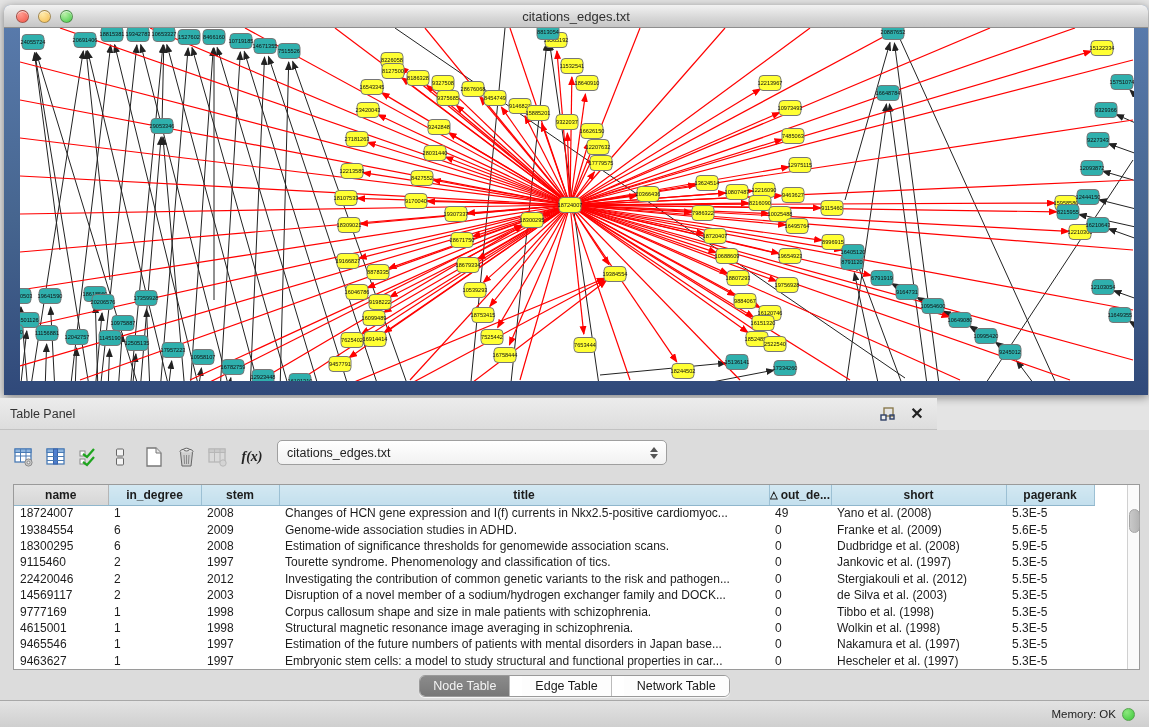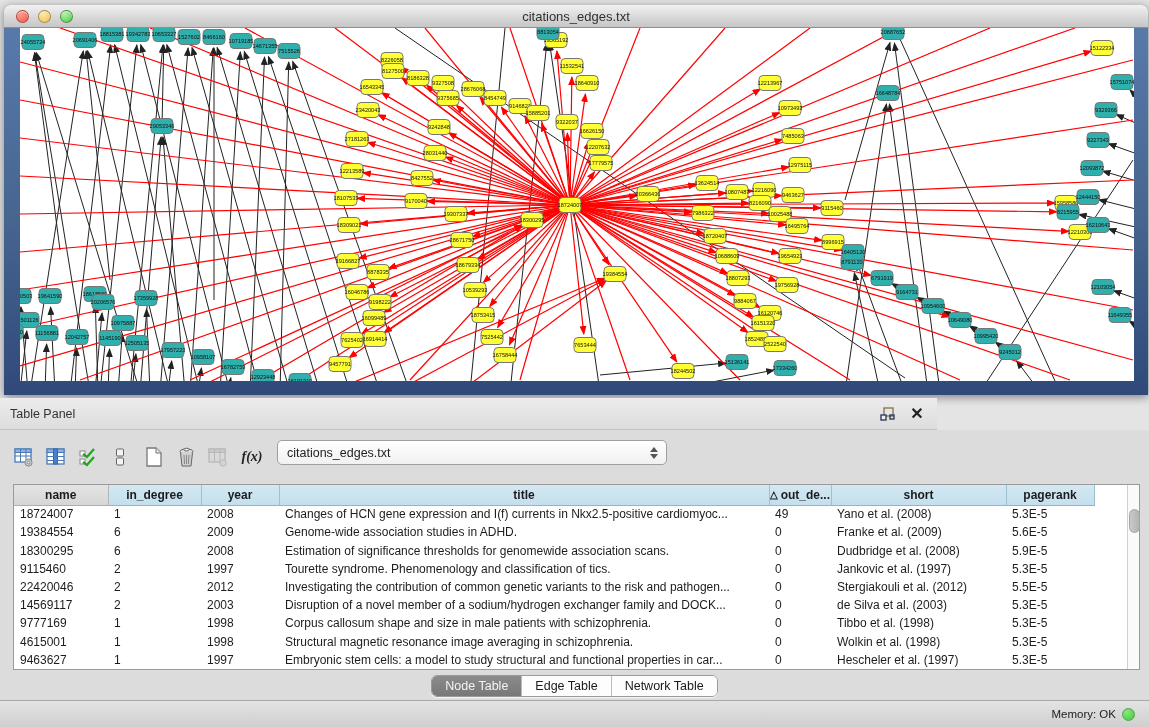--- a/index.html
+++ b/index.html
@@ -56,21 +56,21 @@
   .tbl th.gray{ background:linear-gradient(180deg,#e4e4e4,#d6d6d6); border-right:1px solid #b5b5b5; }
   .tbl th.empty{ background:#ffffff; border:none; }
   .tbl td{ height:16px; padding:0 0 0 6px; white-space:nowrap; overflow:hidden; }
   .sort-tri{ display:inline-block; transform:translateY(-1px); font-size:10px; margin-right:3px; }
   .vscroll{ width:14px; background:#fafafa; border-left:1px solid #d0d0d0; position:relative; }
   .vthumb{ position:absolute; left:1px; top:24px; width:11px; height:24px; border-radius:6px;
     background:linear-gradient(90deg,#c9c9c9,#b4b4b4); border:1px solid #a5a5a5; }
 
   .seg-tabs{ position:absolute; left:0; right:0; top:245px; display:flex; justify-content:center; }
   .seg{ display:flex; border:1px solid #9a9a9a; border-radius:6px; overflow:hidden;
-    background:#ffffff; box-shadow:0 1px 1px rgba(255,255,255,.8); }
+    background:#ffffff; box-shadow:0 1px 1px rgba(255,255,255,.8);gap:12px; }
   .seg button{ font-family:"Liberation Sans", sans-serif; font-size:12.5px; padding:3px 13px; border:none; background:#fdfdfd; color:#1a1a1a; border-right:1px solid #bbb; cursor:default; }
   .seg button:last-child{ border-right:none; }
   .seg button.active{ background:linear-gradient(180deg,#8b8b8b,#787878); color:#f4f4f4; }
 
   .statusbar{ position:absolute; left:0; top:700px; width:1149px; height:27px;
     background:linear-gradient(180deg,#e3e3e3,#cfcfcf); border-top:1px solid #a8a8a8;
     display:flex; align-items:center; justify-content:flex-end; font-size:11.5px; color:#222; }
   .mem-dot{ width:13px; height:13px; border-radius:50%; margin:0 14px 0 6px;
     background:radial-gradient(circle at 35% 30%,#8ce87e,#3cc83a); border:1px solid #57a24f; }
 </style>
@@ -890,21 +890,21 @@
           <col style="width: 490px;">
           <col style="width: 62px;">
           <col style="width: 175px;">
           <col style="width: 88px;">
           <col style="width: 33px;">
         </colgroup>
       <thead>
           <tr id="tbl-head">
             <th class="gray">name</th>
             <th>in_degree</th>
-            <th>year</th>
+            <th>stem</th>
             <th>title</th>
             <th><span class="sort-tri">△</span>out_de...</th>
             <th>short</th>
             <th>pagerank</th>
             <th class="empty"></th>
           </tr>
         </thead>
       <tbody id="tbl-body">
           <tr>
             <td>18724007</td>
@@ -980,20 +980,30 @@
             <td>4615001</td>
             <td>1</td>
             <td>1998</td>
             <td>Structural magnetic resonance image averaging in schizophrenia.</td>
             <td>0</td>
             <td>Wolkin et al. (1998)</td>
             <td>5.3E-5</td>
             <td></td>
           </tr>
           <tr>
+            <td>9465546</td>
+            <td>1</td>
+            <td>1997</td>
+            <td>Estimation of the future numbers of patients with mental disorders in Japan base...</td>
+            <td>0</td>
+            <td>Nakamura et al. (1997)</td>
+            <td>5.3E-5</td>
+            <td></td>
+          </tr>
+          <tr>
             <td>9463627</td>
             <td>1</td>
             <td>1997</td>
             <td>Embryonic stem cells: a model to study structural and functional properties in car...</td>
             <td>0</td>
             <td>Hescheler et al. (1997)</td>
             <td>5.3E-5</td>
             <td></td>
           </tr>
         </tbody>

